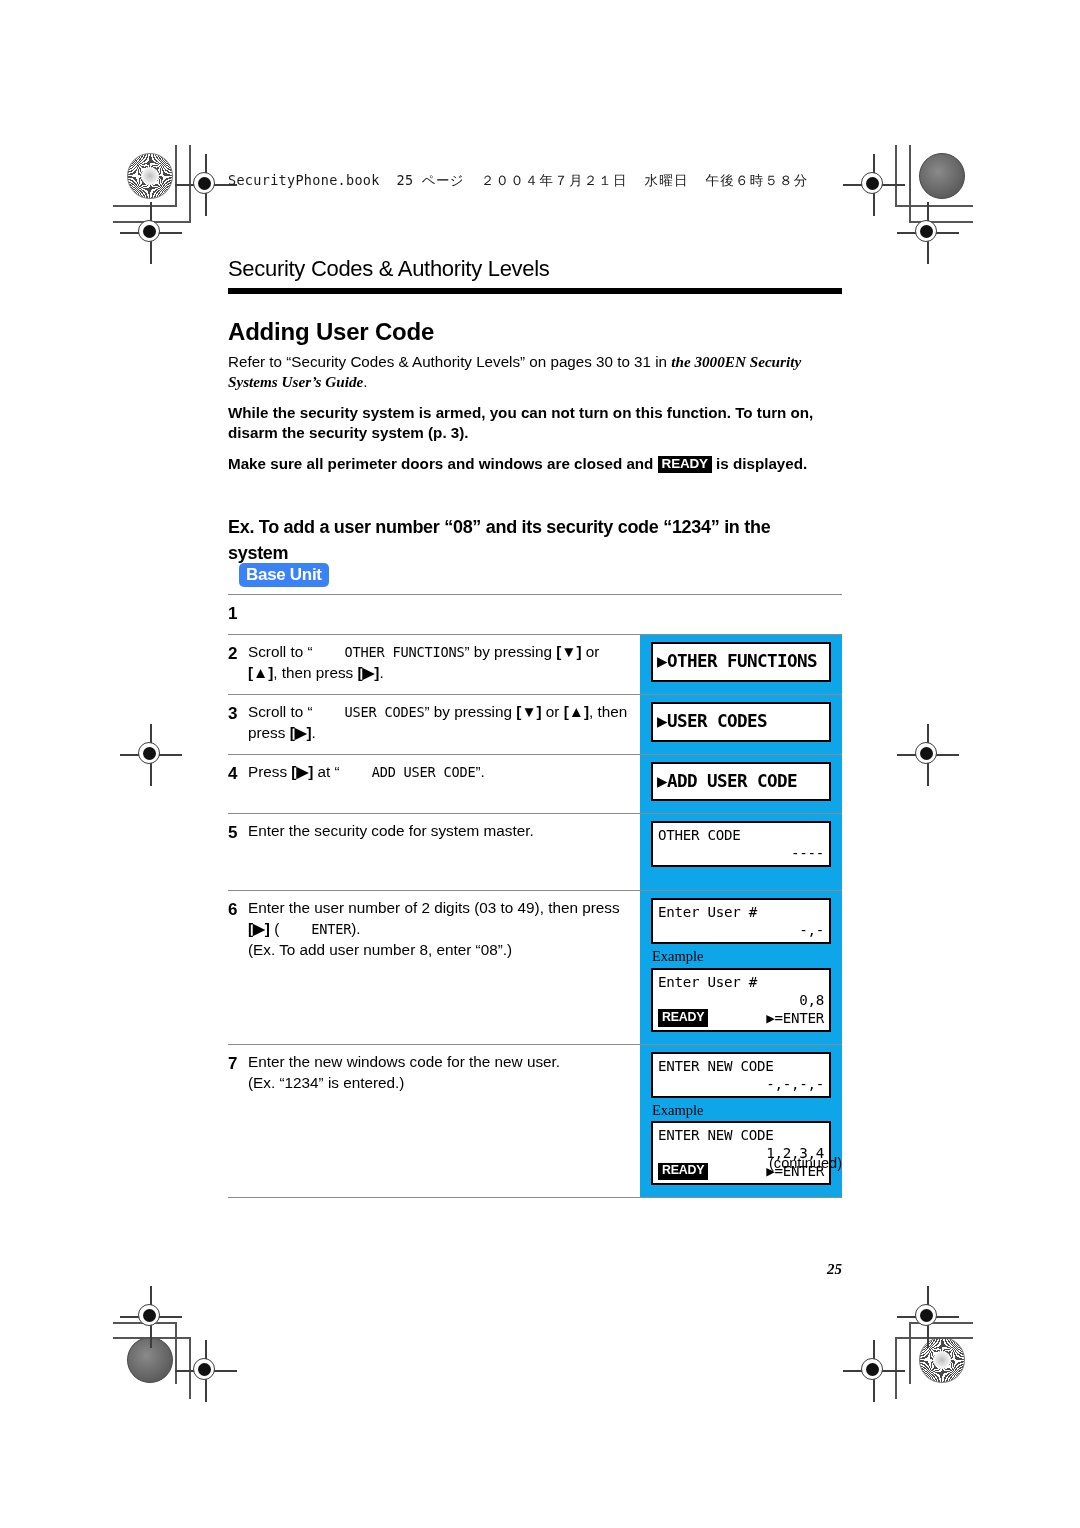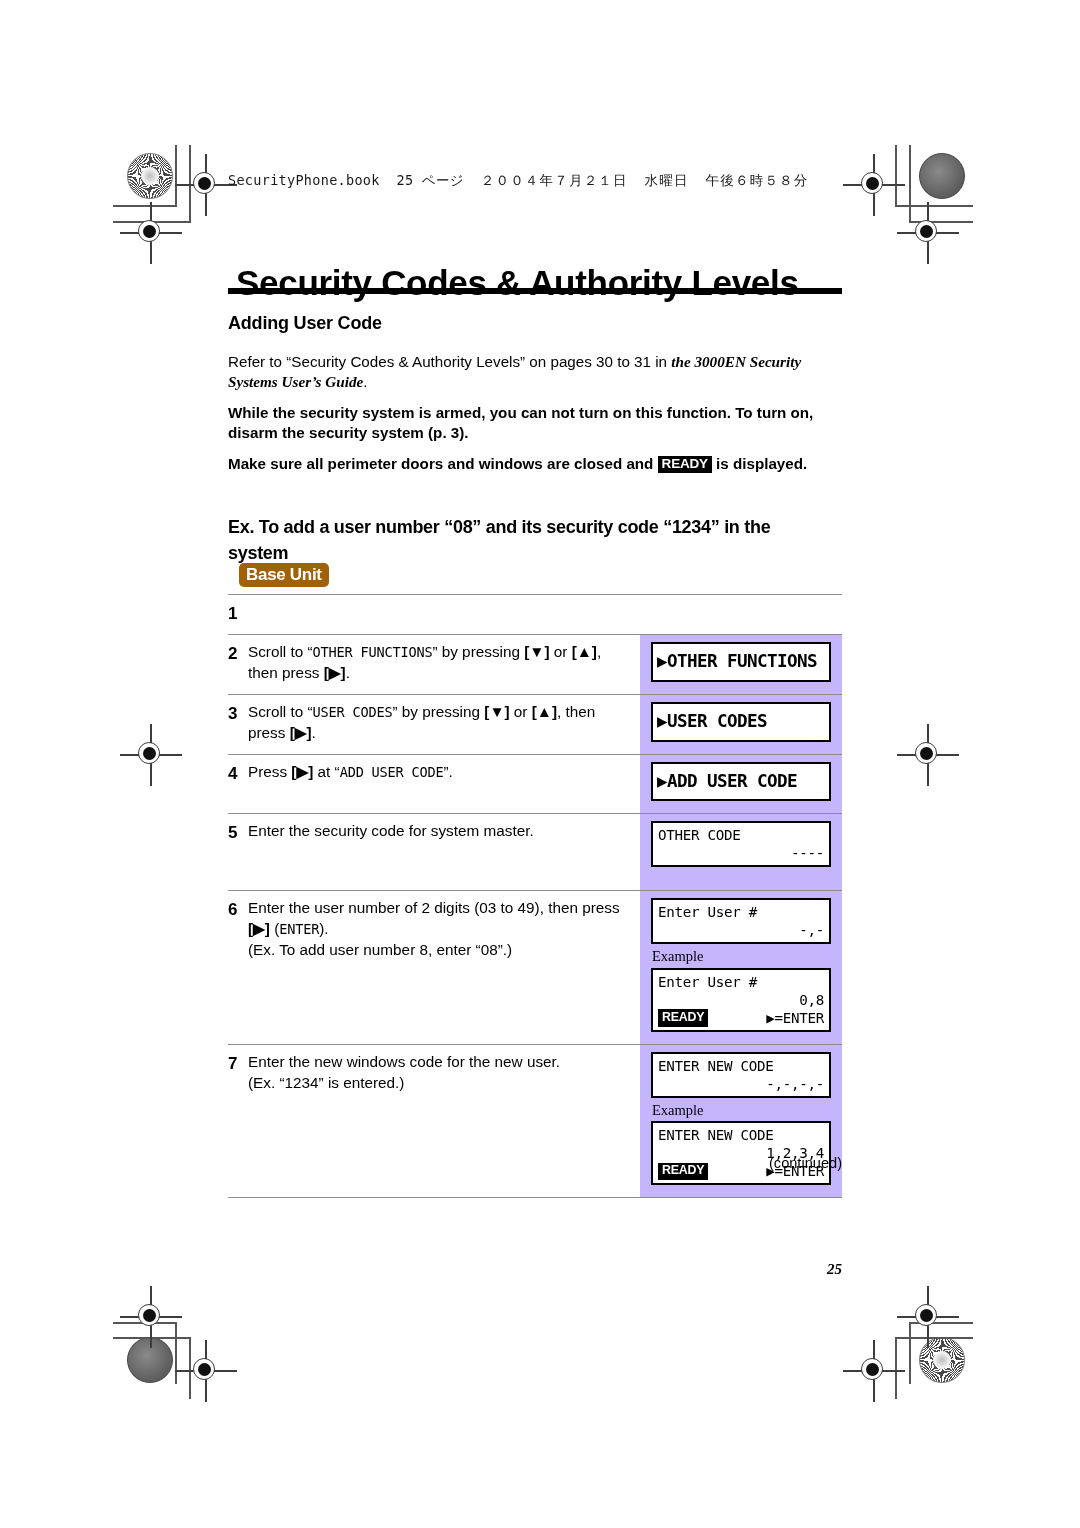--- a/index.html
+++ b/index.html
@@ -94,41 +94,41 @@
     font-family: "DejaVu Sans Mono", "Liberation Mono", monospace;
     font-size: 13.5px;
     letter-spacing: 0.3px;
     color: #1a1a1a;
     white-space: nowrap;
   }
   .bookheader .jp { letter-spacing: 1.2px; }
 
   .page-title {
     position: absolute;
-    left: 236px;
+    left: 228px;
     top: 242px;
     width: 614px;
-    font-size: 35px;
-    font-weight: bold;
+    font-size: 22px;
+    font-weight: normal;
     letter-spacing: -0.3px;
     line-height: 1.05;
   }
   .title-rule {
     position: absolute;
     left: 228px;
     top: 288px;
     width: 614px;
     height: 6px;
     background: #000000;
   }
   .section-title {
     position: absolute;
     left: 228px;
     top: 298px;
-    font-size: 18px;
+    font-size: 24px;
     font-weight: bold;
     letter-spacing: -0.2px;
   }
 
   .para {
     position: absolute;
     left: 228px;
     width: 608px;
     font-size: 15.2px;
     line-height: 1.32;
@@ -162,21 +162,21 @@
     font-size: 18px;
     font-weight: bold;
     line-height: 1.42;
     letter-spacing: -0.3px;
   }
 
   .baseunit {
     position: absolute;
     left: 239px;
     top: 563px;
-    background: #a16207;
+    background: #3b82f6;
     color: #ffffff;
     font-weight: bold;
     font-size: 17px;
     padding: 2px 7px 3px 7px;
     border-radius: 5px;
     letter-spacing: -0.3px;
     line-height: 1.12;
   }
 
   
@@ -208,26 +208,26 @@
     line-height: 1.36;
   }
   .step-text {
     font-size: 15.3px;
     line-height: 1.36;
     flex: 1;
   }
   .step-right {
     width: 202px;
     box-sizing: border-box;
-    background: #c4b5fd;
+    background: #0ea5e9;
     padding: 7px 11px 8px 11px;
   }
   .step-right.plain { background: transparent; }
 
-  .mono { font-family: "DejaVu Sans Mono", "Liberation Mono", monospace; font-size: 13.6px; letter-spacing: -0.2px;}
+  .mono { font-family: "DejaVu Sans Mono", "Liberation Mono", monospace; font-size: 13.6px; letter-spacing: -0.2px; margin-left: 32px;}
   .kb { font-weight: bold; }
 
   
   .lcd {
     background: #ffffff;
     border: 2.6px solid #000000;
     box-sizing: border-box;
     font-family: "DejaVu Sans Mono", "Liberation Mono", monospace;
     padding: 3px 5px 3px 5px;
     margin-bottom: 4px;

